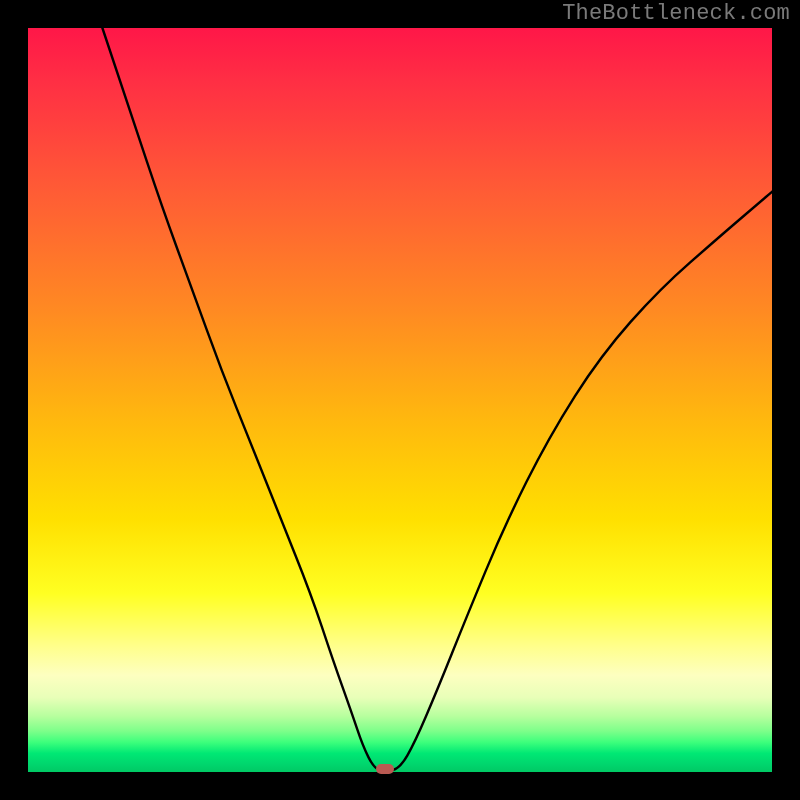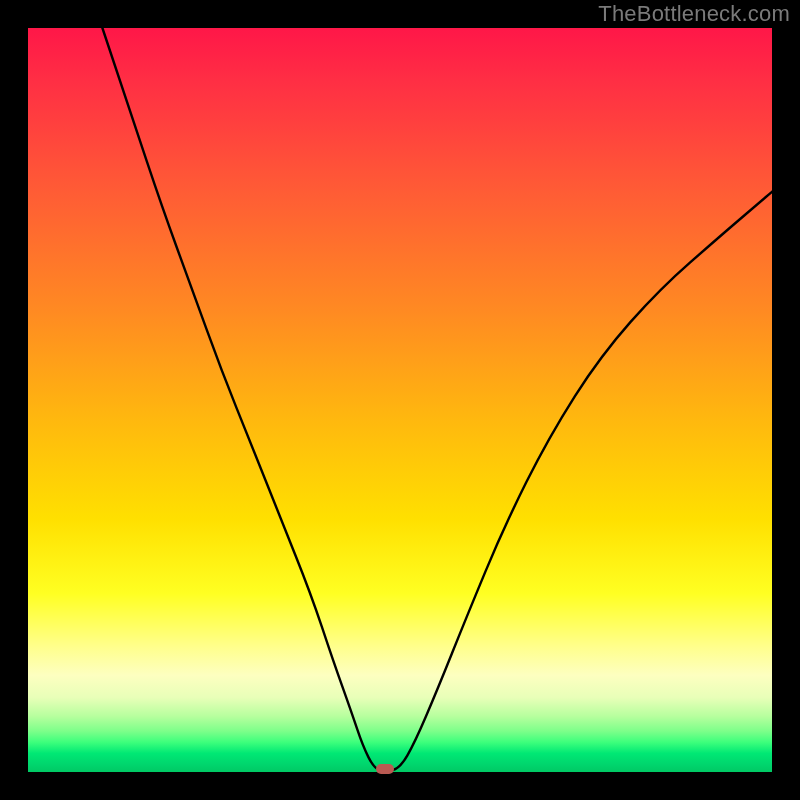--- a/index.html
+++ b/index.html
@@ -20,20 +20,21 @@
   .watermark {
     position: absolute;
     top: 1px;
     right: 10px;
     color: #7a7a7a;
     font-size: 22px;
     font-weight: 500;
     letter-spacing: 0.2px;
     z-index: 10;
     user-select: none;
+    font-family: Liberation Mono, monospace;
   }
   .plot {
     position: absolute;
     left: 28px;
     top: 28px;
     width: 744px;
     height: 744px;
     
   }
   .gradient-bg {

